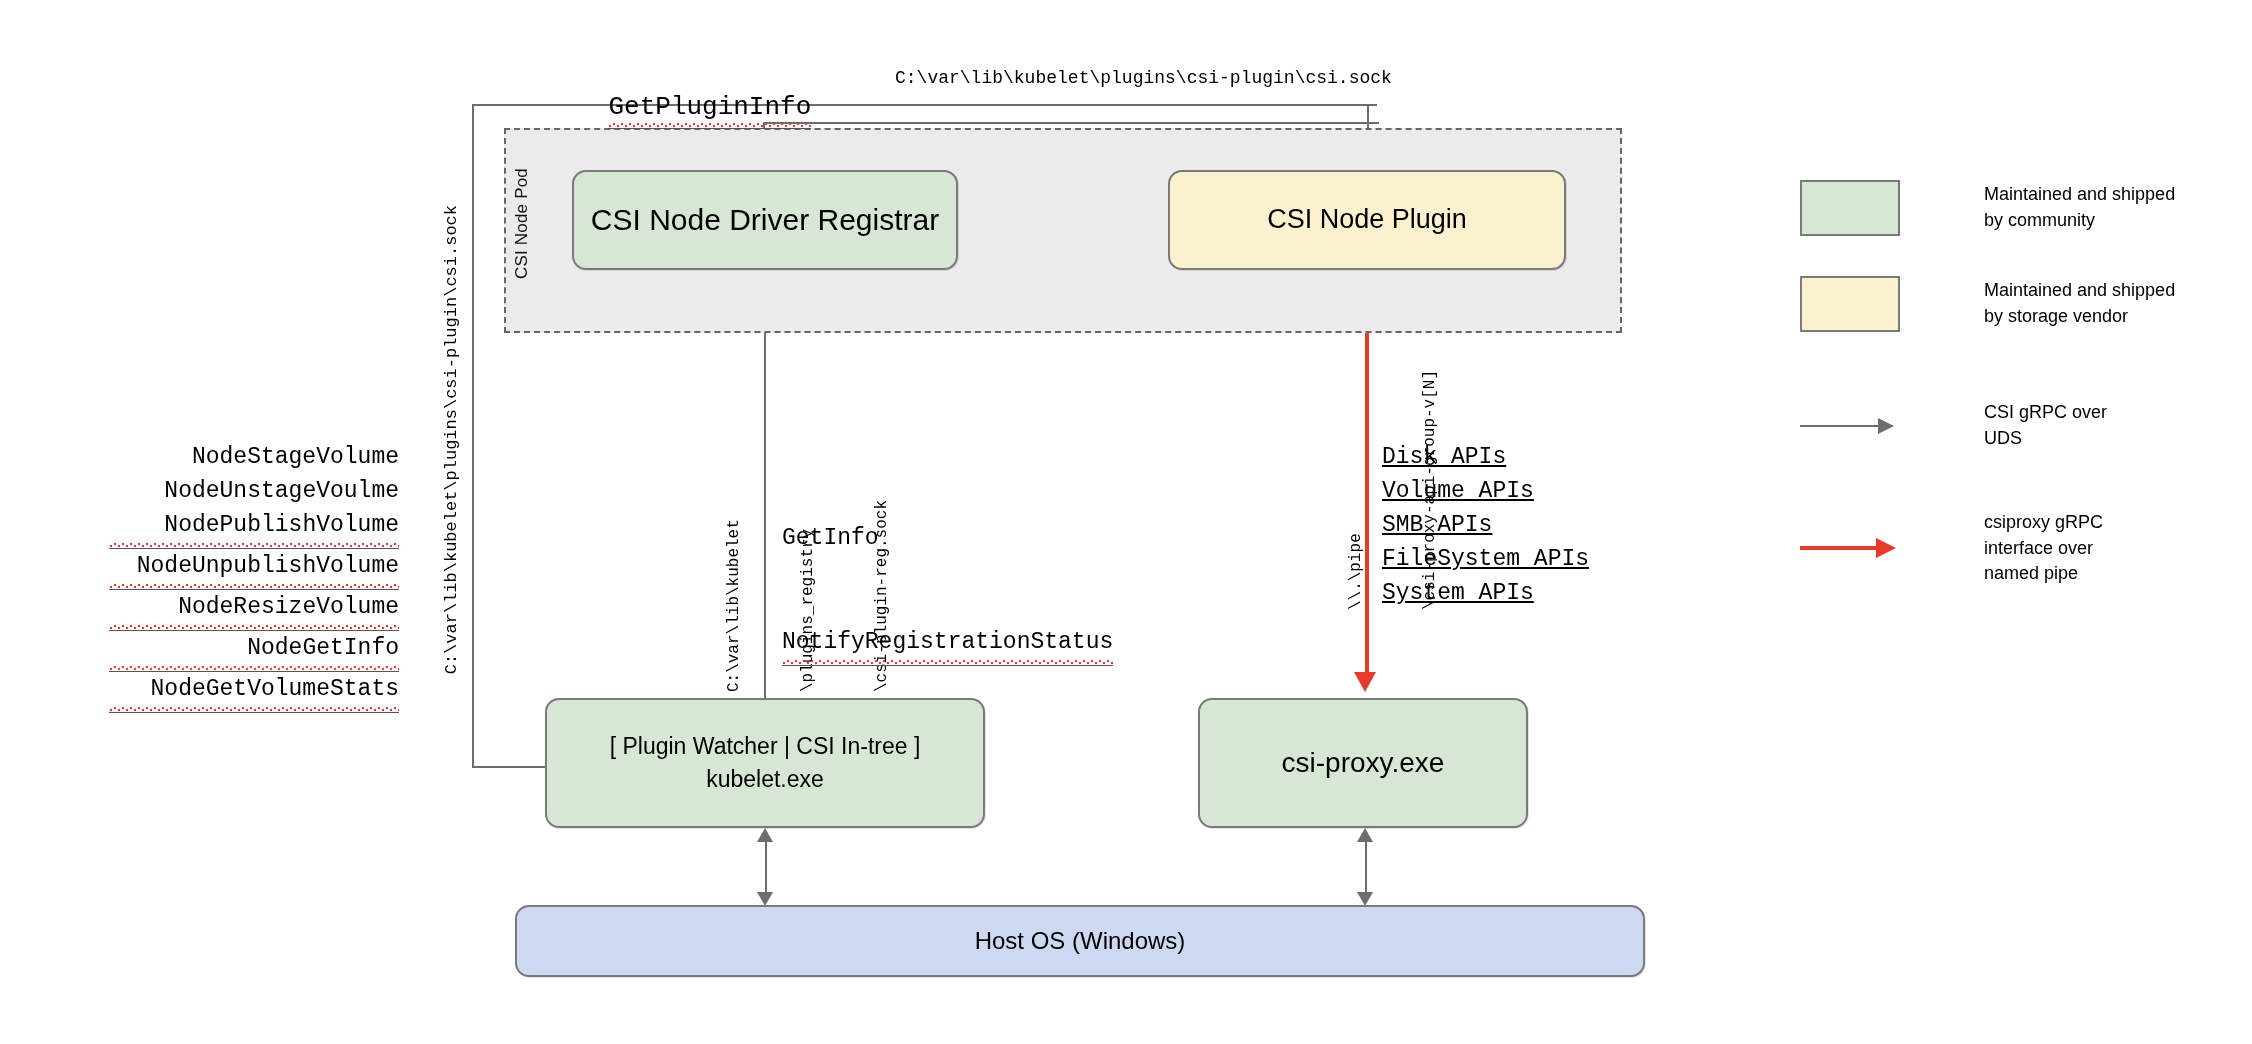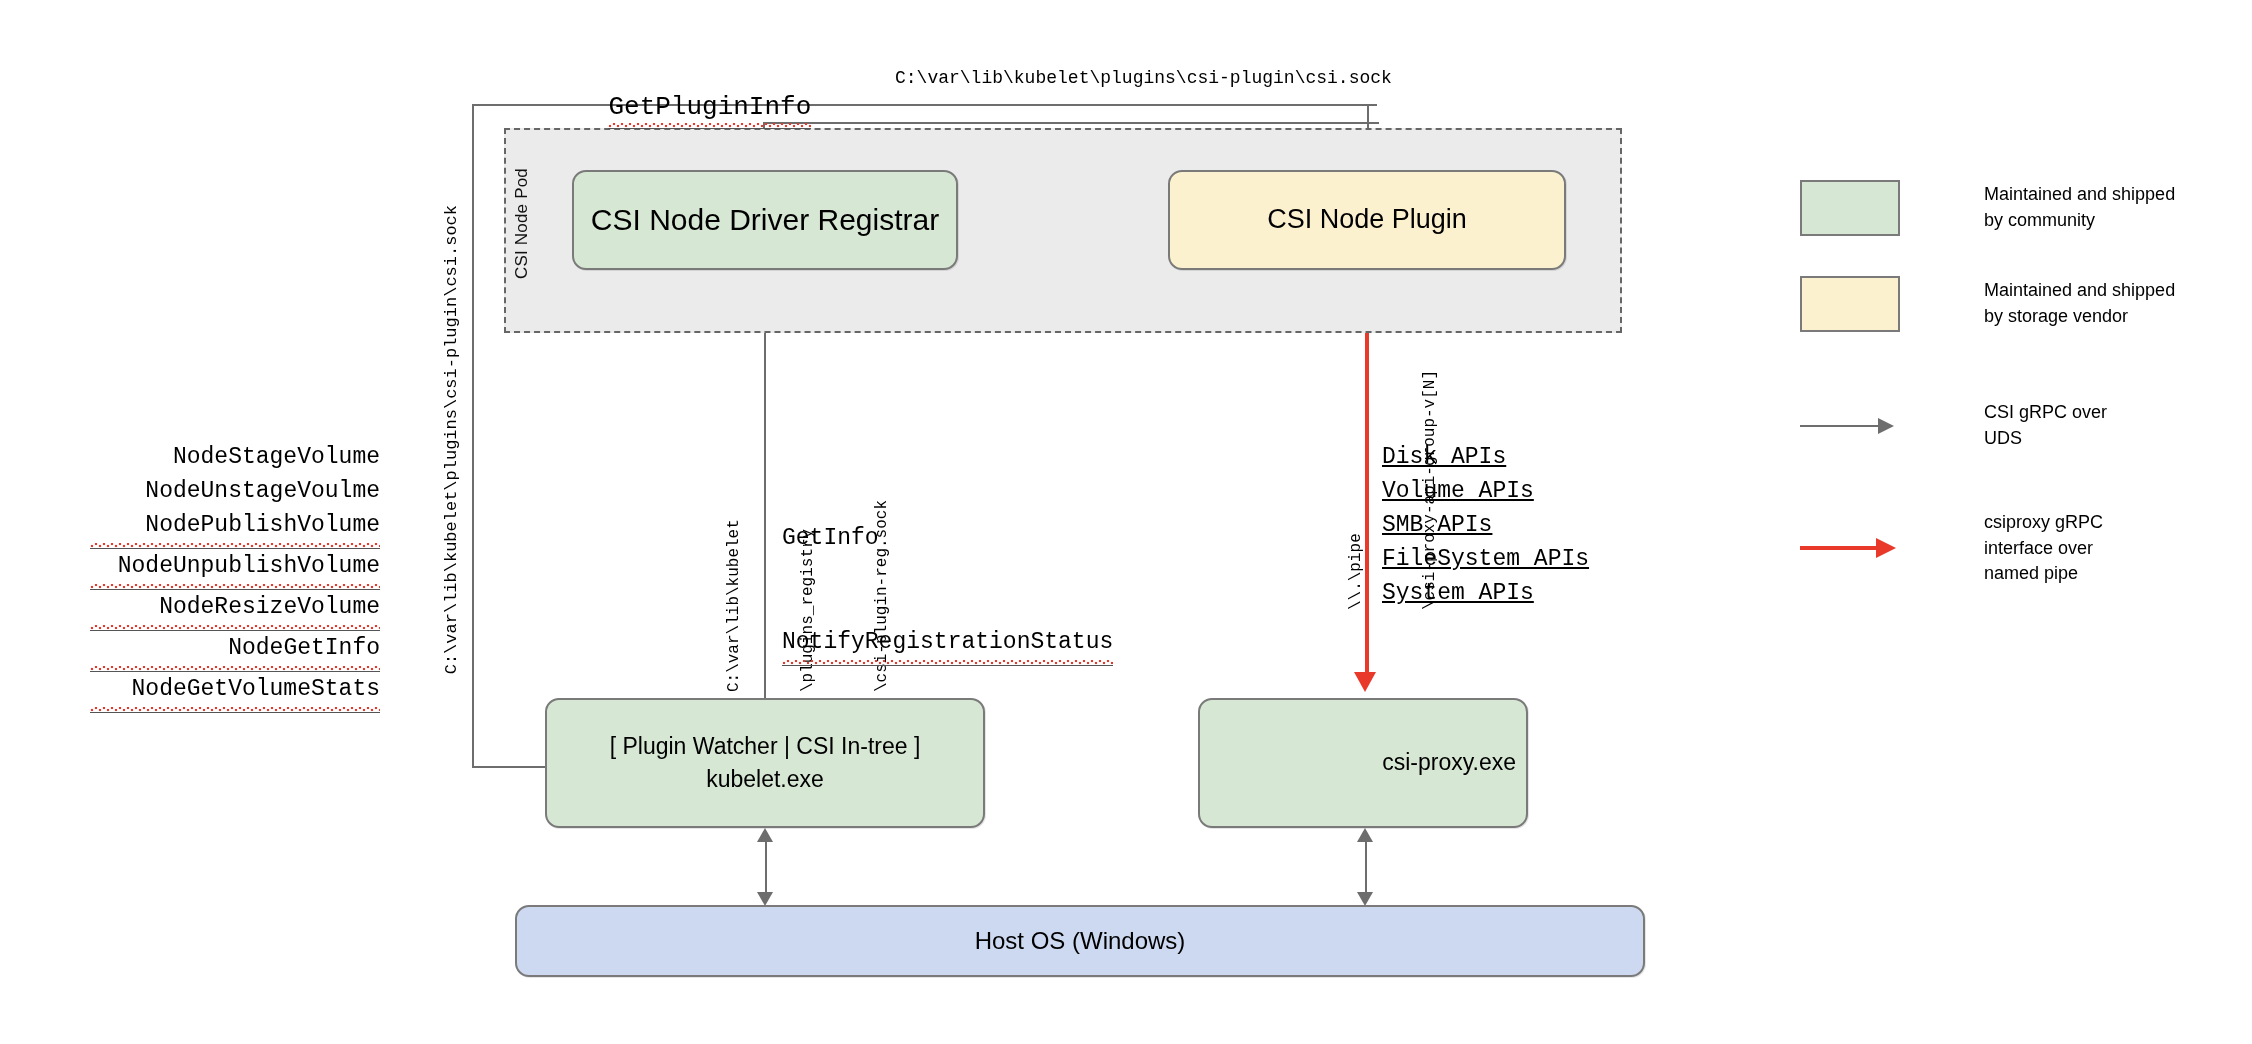--- a/index.html
+++ b/index.html
@@ -30,21 +30,21 @@
     box-shadow:1px 1px 0 rgba(0,0,0,.10);
   }
   .box .inner{padding:0 10px;}
   .green{background:#d6e7d3;}
   .yellow{background:#fcf1cf;}
   .blue{background:#ccd9f0;}
 
   #box-registrar{left:572px;top:170px;width:386px;height:100px;font-size:30px;}
   #box-nodeplugin{left:1168px;top:170px;width:398px;height:100px;font-size:27px;}
   #box-kubelet{left:545px;top:698px;width:440px;height:130px;font-size:23px;}
-  #box-csiproxy{left:1198px;top:698px;width:330px;height:130px;font-size:23px;justify-content:flex-end;}
+  #box-csiproxy{left:1198px;top:698px;width:330px;height:130px;font-size:28px;}
   #box-hostos{left:515px;top:905px;width:1130px;height:72px;font-size:24px;}
 
   
   .ln-h{position:absolute;height:0;border-top:2px solid #6d6d6d;}
   .ln-v{position:absolute;width:0;border-left:2px solid #6d6d6d;}
   .ln-v.red{border-left-color:#e8392b;border-left-width:4px;}
 
   
   .ar-up{position:absolute;width:0;height:0;
     border-left:8px solid transparent;border-right:8px solid transparent;
@@ -75,21 +75,21 @@
   .vert{
     position:absolute;
     writing-mode:vertical-rl;transform:rotate(180deg);
     white-space:pre;
   }
   #lbl-uds-vert{left:442px;top:205px;font-size:17px;}
   #lbl-reg-vert{left:672px;top:500px;font-size:16px;line-height:1.55;}
   #lbl-pipe-vert{left:1294px;top:370px;font-size:16px;line-height:1.55;}
 
   #lbl-getinfo{left:782px;top:452px;font-size:23px;line-height:1.5;}
-  #lbl-nodeapis{left:90px;top:440px;font-size:23px;line-height:1.48;text-align:right;width:290px;}
+  #lbl-nodeapis{left:109px;top:440px;font-size:23px;line-height:1.48;text-align:right;width:290px;}
   #lbl-proxyapis{left:1382px;top:440px;font-size:23px;line-height:1.48;}
 
   .api-line{display:block;white-space:pre;}
 
   
   #legend{position:absolute;left:1800px;top:180px;width:420px;}
   .lg-row{position:absolute;display:flex;align-items:center;}
   .lg-swatch{width:100px;height:56px;border:2px solid #7a7a7a;box-sizing:border-box;}
   .lg-text{font-size:18px;line-height:1.42;margin-left:84px;}
   .lg-line-wrap{position:relative;width:100px;height:20px;}

